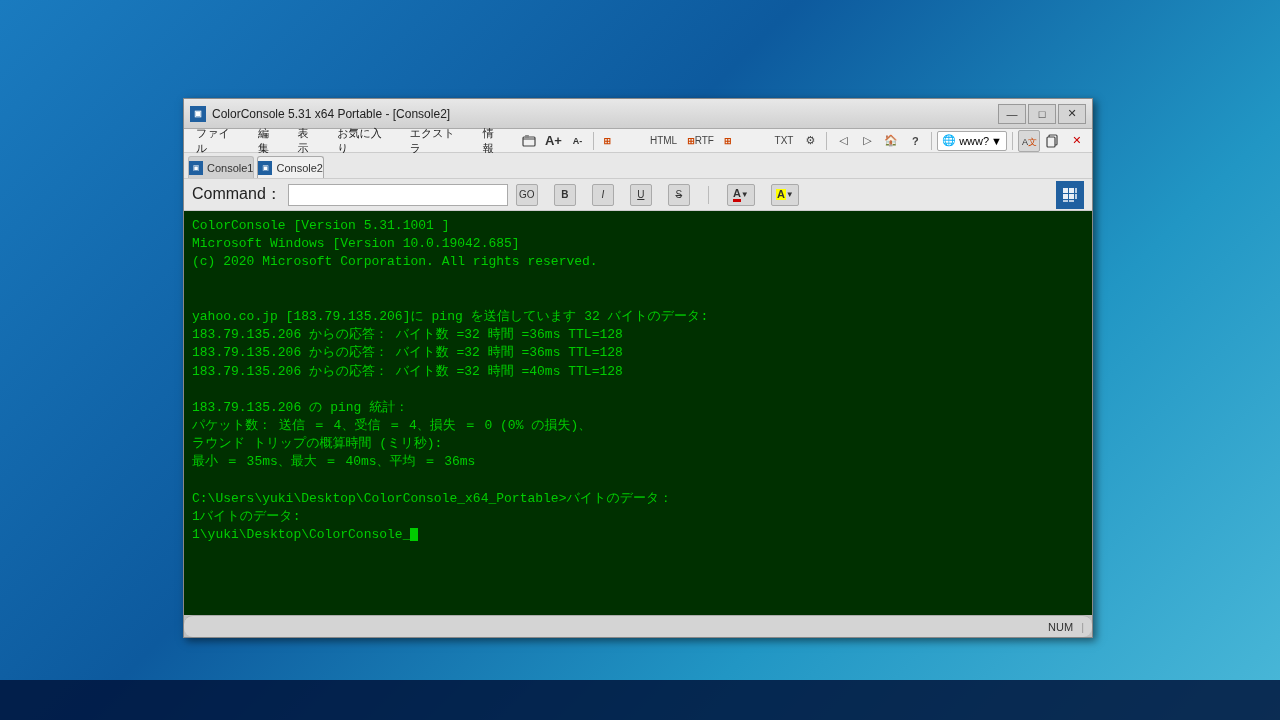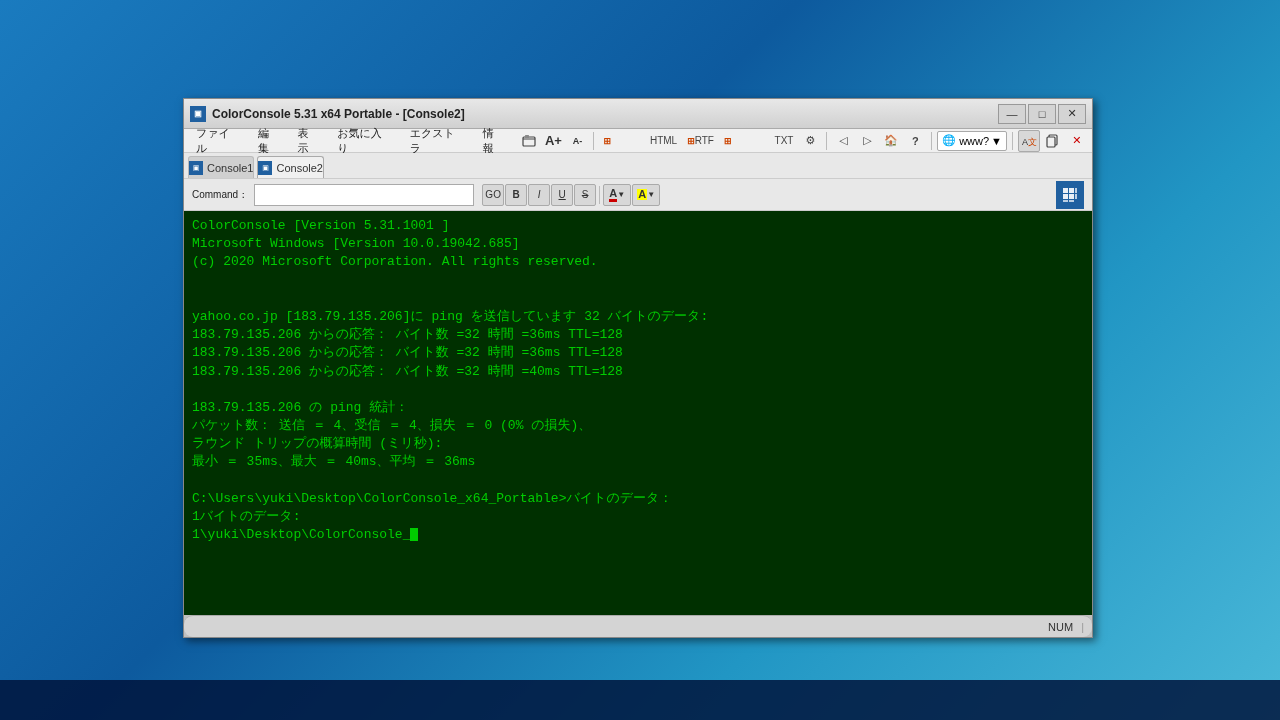--- a/index.html
+++ b/index.html
@@ -45,21 +45,21 @@
       display: flex;
       align-items: center;
       justify-content: center;
       font-size: 9px;
       color: white;
     }
     .title-text {
       flex: 1;
       font-size: 12px;
       color: #222;
-      font-weight: bold;
+      font-weight: normal;
     }
     .window-controls {
       display: flex;
       gap: 2px;
     }
     .win-btn {
       width: 28px;
       height: 20px;
       background: #d4d4d4;
       border: 1px solid #999;
@@ -165,36 +165,36 @@
       height: 32px;
       background: #e8e8e8;
       border-bottom: 1px solid #ccc;
       display: flex;
       align-items: center;
       padding: 0 8px;
       flex-shrink: 0;
       gap: 6px;
     }
     .command-label {
-      font-size: 10px;
+      font-size: 16px;
       color: #222;
       font-weight: normal;
     }
     .command-input {
       width: 220px;
       height: 22px;
       background: white;
       border: 1px solid #aaa;
       font-size: 11px;
       padding: 0 4px;
     }
     .command-btns {
       display: flex;
       align-items: center;
-      gap: 1px;
+      gap: 16px;
       margin-left: 2px;
     }
     .cmd-btn {
       width: 22px;
       height: 22px;
       background: #d8d8d8;
       border: 1px solid #aaa;
       cursor: pointer;
       display: flex;
       align-items: center;

